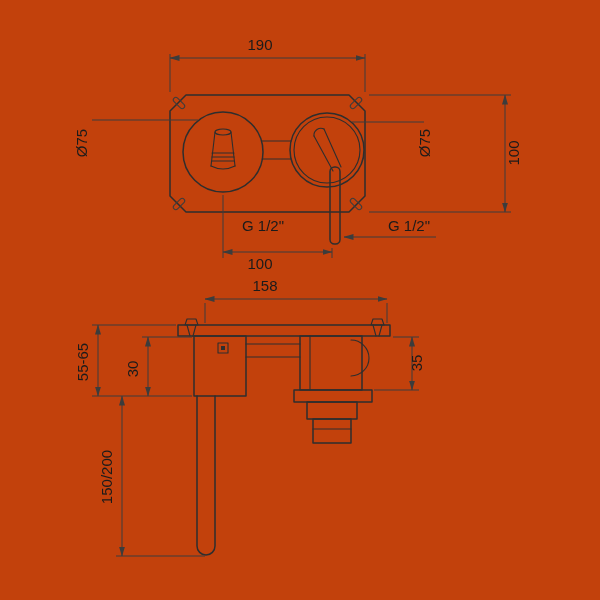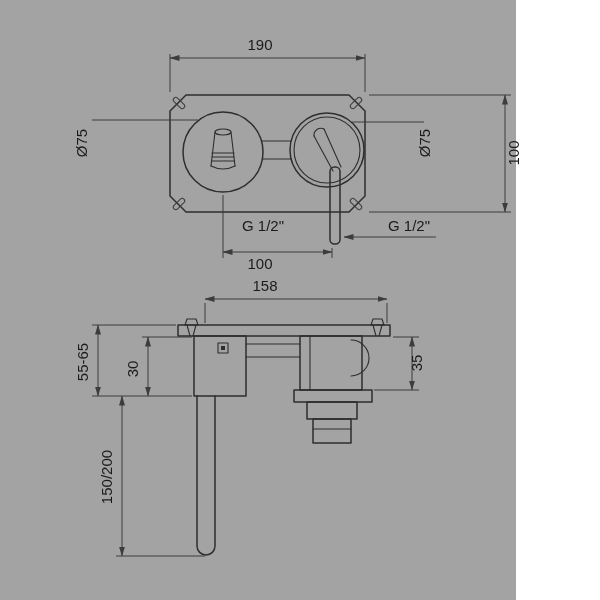--- a/index.html
+++ b/index.html
@@ -1,17 +1,17 @@
 <!DOCTYPE html>
 <html><head>
 <meta charset="utf-8">
 <style>
   html,body{margin:0;padding:0;background:#ffffff;}
   .canvas{
-    width:516px;height:600px;background:#a3a3a3;position:relative;
+    width:600px;height:600px;background:#c2410c;position:relative;
     font-family:"Liberation Sans", sans-serif;
   }
   svg{display:block;}
   .obj{fill:none;stroke:#2e2e2e;stroke-width:1.5;stroke-linecap:round;stroke-linejoin:round;}
   .obj2{fill:none;stroke:#2e2e2e;stroke-width:1.1;stroke-linecap:round;stroke-linejoin:round;}
   .thin{fill:none;stroke:#3c3c3c;stroke-width:1;stroke-linecap:butt;}
   .lbl{font-family:"Liberation Sans", sans-serif;font-size:15px;fill:#1b1b1b;}
   .fillmark{fill:#2e2e2e;stroke:none;}
 </style>
 </head>

